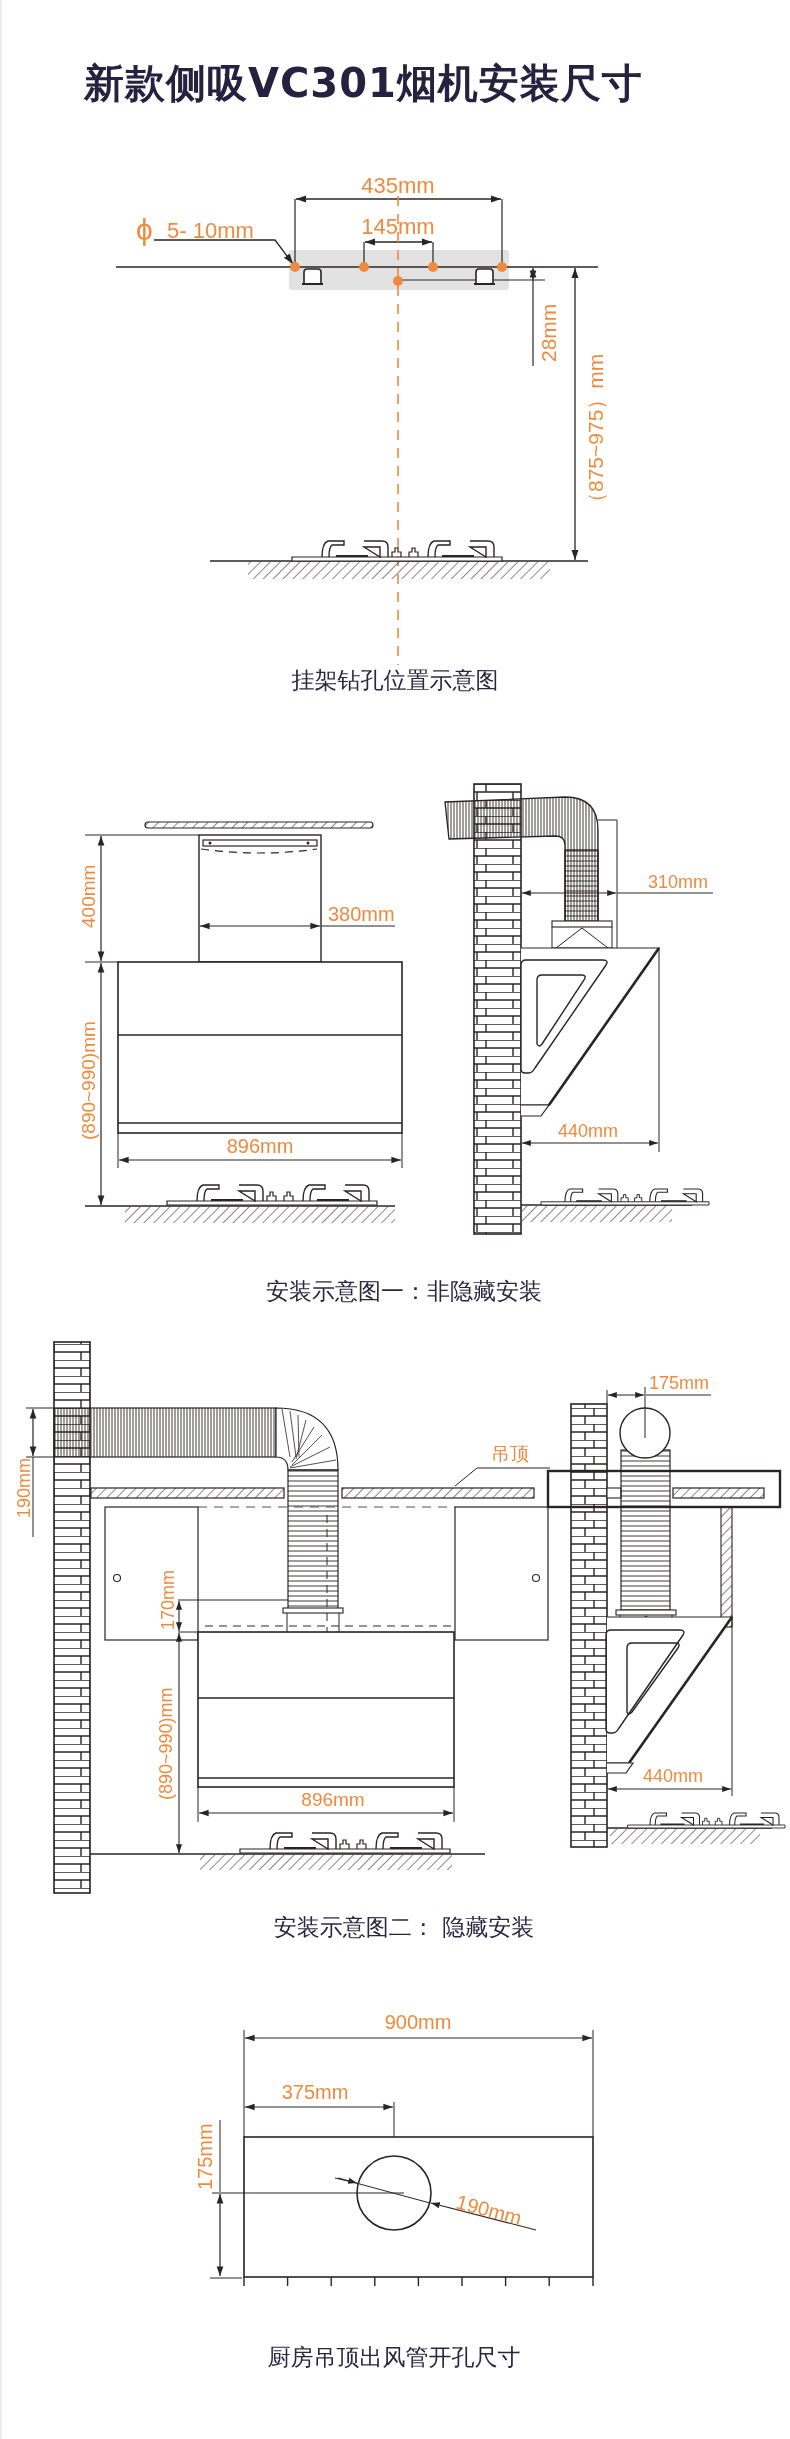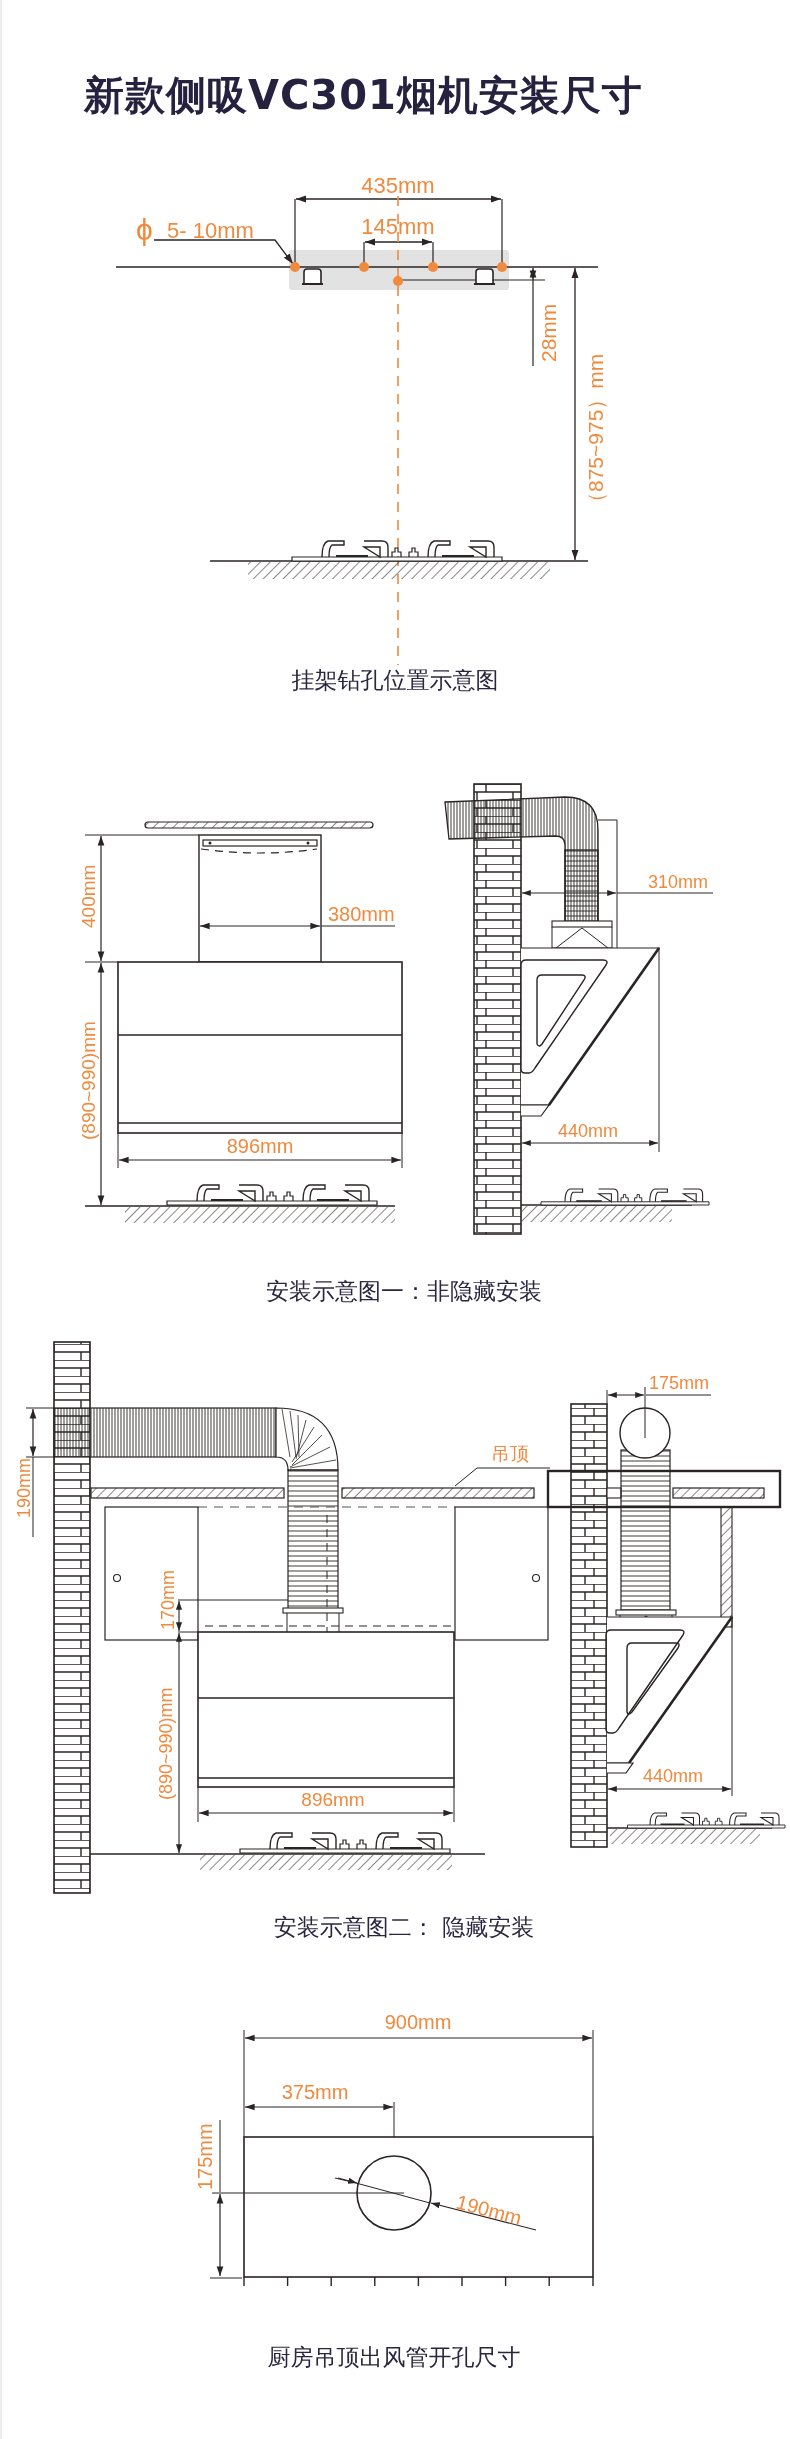--- a/index.html
+++ b/index.html
@@ -1,18 +1,18 @@
 <!DOCTYPE html>
 <html><head>
 <meta charset="utf-8">
 <style>
   html,body{margin:0;padding:0;background:#fff;}
   body{width:790px;height:2439px;position:relative;overflow:hidden;font-family:"Liberation Sans","DejaVu Sans",sans-serif;}
   .edge{position:absolute;left:0;top:0;width:2px;height:2439px;background:#ececec;}
-  .title{position:absolute;left:84px;top:68px;font-size:40px;font-weight:bold;color:#25213f;letter-spacing:1px;font-family:"DejaVu Sans",sans-serif;white-space:nowrap;}
+  .title{position:absolute;left:84px;top:56px;font-size:40px;font-weight:bold;color:#25213f;letter-spacing:1px;font-family:"DejaVu Sans",sans-serif;white-space:nowrap;}
   svg{position:absolute;left:0;top:0;}
   .dim{fill:#ef8a3e;font-family:"Liberation Sans","DejaVu Sans",sans-serif;}
   .ln{stroke:#2a2424;fill:none;}
 </style>
 </head>
 <body>
 
 <div class="edge"></div>
 <div class="title">新款侧吸VC301烟机安装尺寸</div>
 

